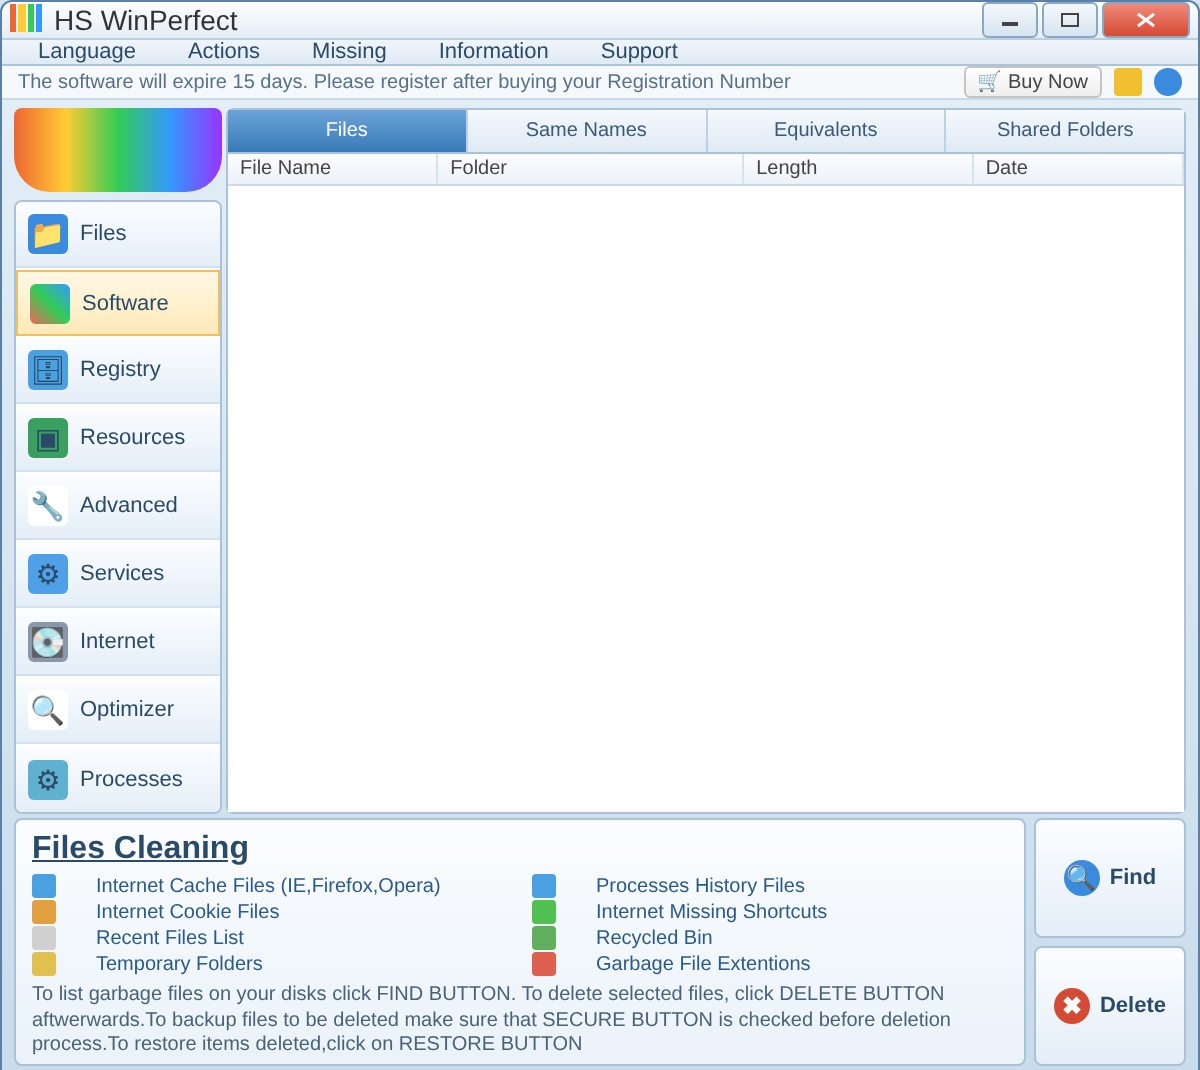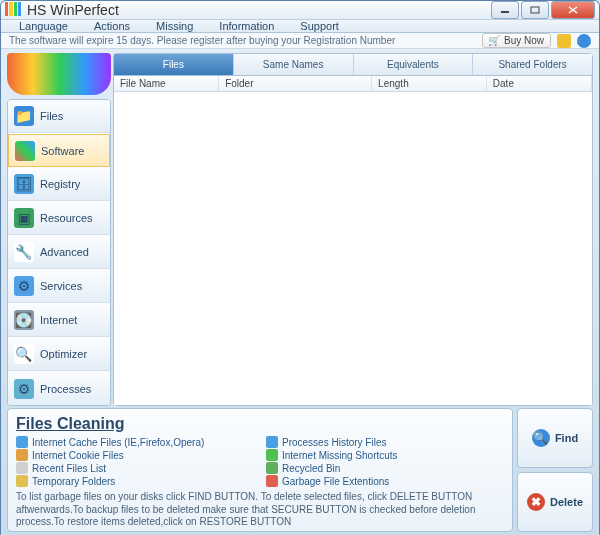--- a/index.html
+++ b/index.html
@@ -43,21 +43,21 @@
 .tab:last-child { border-right: none; }
 .tab.active { background: linear-gradient(#6ba3d6,#3a7ab8); color: #fff; }
 .col-headers { height: 16px; display: flex; background: linear-gradient(#fcfdfe,#ecf2f8); border-bottom: 1px solid #c9dae9; font-size: 10px; color: #444; }
 .col-h { padding: 2px 6px; border-right: 1px solid #d6e2ec; }
 .file-list { flex: 1; background: #fff; }
 
 .bottom { display: flex; gap: 4px; height: 124px; }
 .cleaning-panel { flex: 1; border: 1px solid #a9c2d9; border-radius: 4px; background: linear-gradient(#fbfdff,#eaf2f9); padding: 6px 8px; display: flex; flex-direction: column; }
 .cleaning-title { font-size: 16px; font-weight: bold; color: #2a4a68; margin-bottom: 3px; text-decoration: underline; }
 .cleaning-grid { display: grid; grid-template-columns: 1fr 1fr; gap: 1px 12px; font-size: 10px; color: #2a5a88; margin-bottom: 4px; }
-.cleaning-item { display: flex; align-items: center; gap: 4px; cursor: pointer; }
+.cleaning-item { display: flex; align-items: center; gap: 20px; cursor: pointer; }
 .ci-icon { width: 12px; height: 12px; border-radius: 2px; flex-shrink:0; }
 .cleaning-help { font-size: 10px; color: #4a6278; line-height: 1.25; }
 
 .action-col { width: 76px; display: flex; flex-direction: column; gap: 4px; }
 .action-btn { flex: 1; border: 1px solid #a9c2d9; border-radius: 4px; background: linear-gradient(#fbfdff,#e4eef7); display: flex; align-items: center; justify-content: center; gap: 5px; font-size: 11px; font-weight: bold; color: #2a4a68; cursor: pointer; }
 .action-btn .aicon { width: 18px; height: 18px; border-radius: 50%; display:flex; align-items:center; justify-content:center; color:#fff; font-size:12px; }
 </style>
 </head>
 <body>
 

